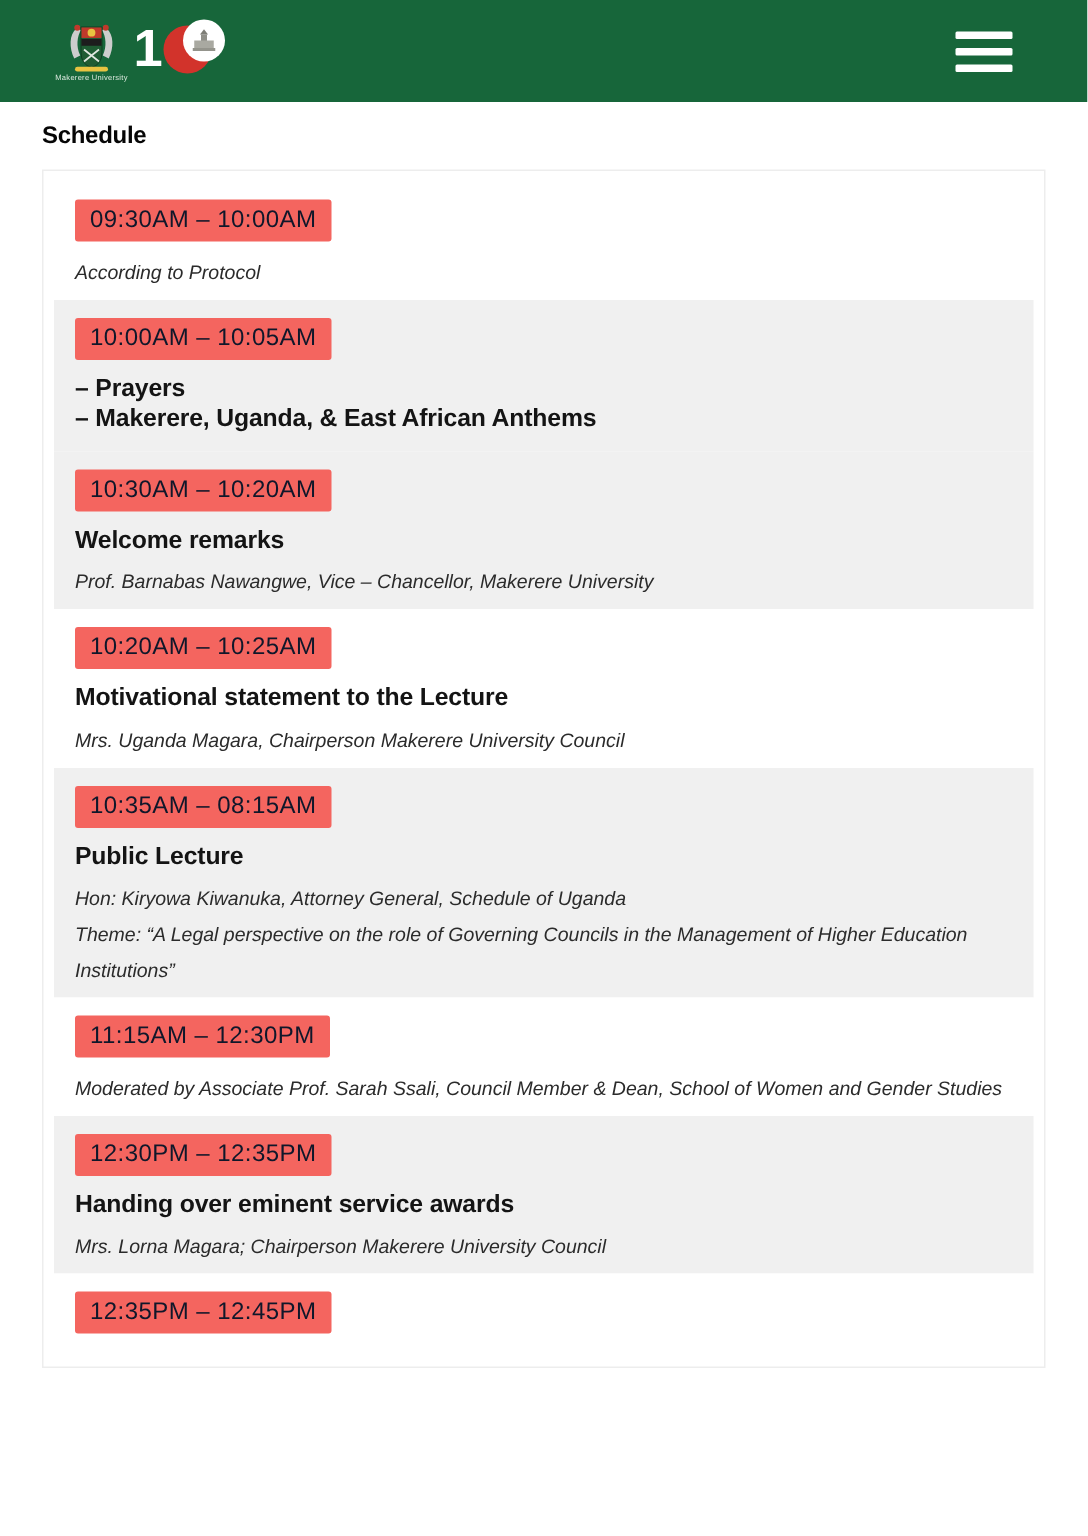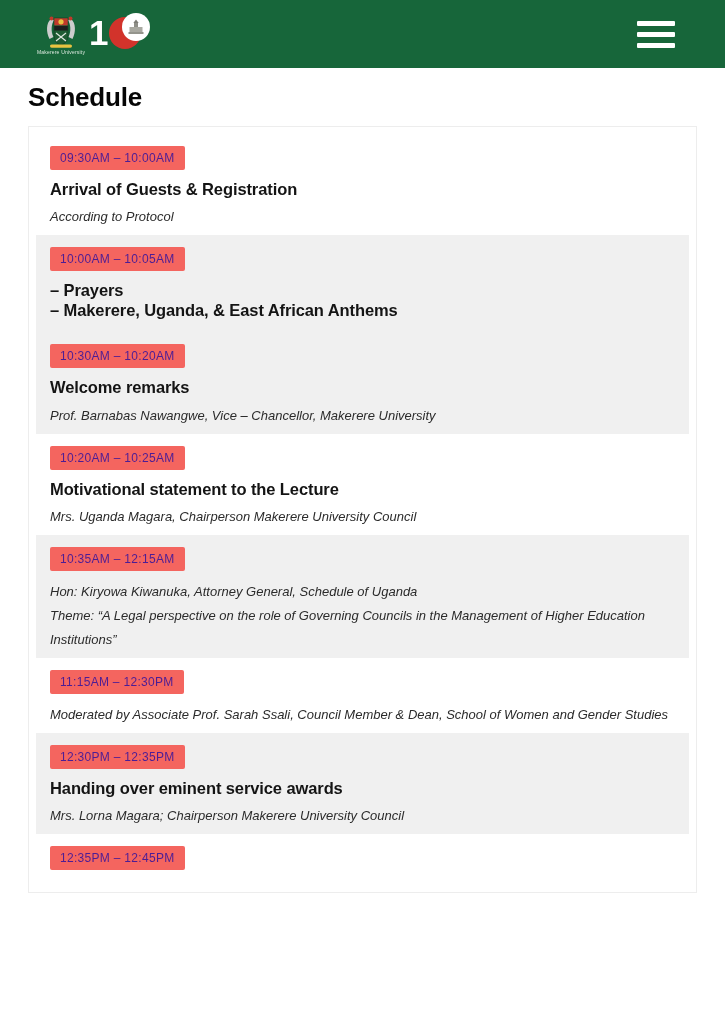--- a/index.html
+++ b/index.html
@@ -34,30 +34,30 @@
     background:#ffffff;display:flex;align-items:center;justify-content:center;overflow:hidden;
   }
   .hamburger{
     margin-left:auto;margin-right:48px;background:transparent;border:none;padding:4px 2px;
     display:flex;flex-direction:column;gap:6px;cursor:pointer;
   }
   .hamburger .bar{width:38px;height:5px;background:#ffffff;border-radius:1px;display:block;}
   
   .main{padding:0 28px;}
   .page-title{
-    margin:14px 0 13px;font-size:26px;font-weight:700;color:#060606;letter-spacing:-.2px;
+    margin:14px 0 13px;font-size:16px;font-weight:700;color:#060606;letter-spacing:-.2px;
   }
   .card{
     border:1px solid var(--card-border,#EDEDED);padding:7px;background:#ffffff;
   }
   .row{padding:12px 14px 6px;background:#ffffff;}
   .row.alt{background:var(--row-alt-gray,#F0F0F0);}
   .badge{
-    display:inline-block;background:var(--badge-red,#F4655F);color:#4c1d95;
-    font-size:12px;line-height:1;padding:6px 10px;border-radius:2px;
+    display:inline-block;background:var(--badge-red,#F4655F);color:#0f172a;
+    font-size:16px;line-height:1;padding:6px 10px;border-radius:2px;
     letter-spacing:.3px;margin:0 0 9px;
   }
   .title{
     margin:0 0 6px;font-size:16.5px;line-height:1.22;font-weight:700;color:#141414;
     letter-spacing:-.1px;
   }
   .title .tl{display:block;}
   .desc{margin:0;font-size:13px;line-height:1.85;color:#2B2B2B;font-style:italic;}
 </style>
 </head>
@@ -103,23 +103,20 @@
   </button>
 </header>
 
 <main class="main">
   <h1 class="page-title">Schedule</h1>
 
   <section class="card">
 
     <article class="row">
       <span class="badge">09:30AM – 10:00AM</span>
-      <h2 class="title">
-        <span class="tl">Arrival of Guests &amp; Registration</span>
-      </h2>
       <p class="desc">According to Protocol</p>
     </article>
 
     <article class="row alt">
       <span class="badge">10:00AM – 10:05AM</span>
       <h2 class="title">
         <span class="tl">– Prayers</span>
         <span class="tl">– Makerere, Uganda, &amp; East African Anthems</span>
       </h2>
     </article>
@@ -135,21 +132,24 @@
 
     <article class="row">
       <span class="badge">10:20AM – 10:25AM</span>
       <h2 class="title">
         <span class="tl">Motivational statement to the Lecture</span>
       </h2>
       <p class="desc">Mrs. Uganda Magara, Chairperson Makerere University Council</p>
     </article>
 
     <article class="row alt">
-      <span class="badge">10:35AM – 12:15AM</span>
+      <span class="badge">10:35AM – 08:15AM</span>
+      <h2 class="title">
+        <span class="tl">Public Lecture</span>
+      </h2>
       <p class="desc">Hon: Kiryowa Kiwanuka, Attorney General, Schedule of Uganda</p>
       <p class="desc">Theme: “A Legal perspective on the role of Governing Councils in the Management of Higher Education Institutions”</p>
     </article>
 
     <article class="row">
       <span class="badge">11:15AM – 12:30PM</span>
       <p class="desc">Moderated by Associate Prof. Sarah Ssali, Council Member &amp; Dean, School of Women and Gender Studies</p>
     </article>
 
     <article class="row alt">

